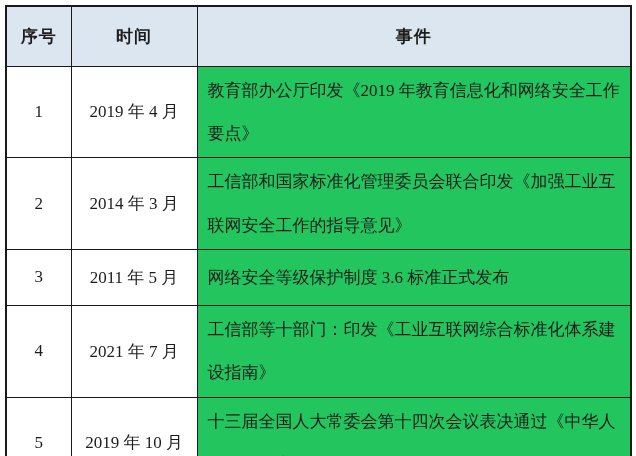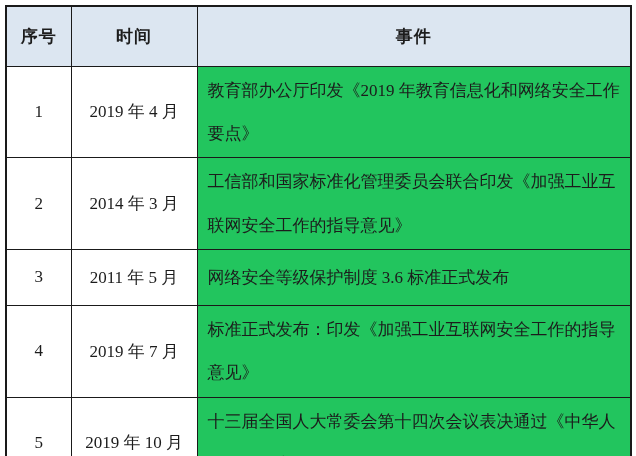--- a/index.html
+++ b/index.html
@@ -92,22 +92,22 @@
         <td class="cell-time">2014 年 3 月</td>
         <td class="cell-event">工信部和国家标准化管理委员会联合印发《加强工业互联网安全工作的指导意见》</td>
       </tr>
       <tr>
         <td class="cell-index">3</td>
         <td class="cell-time">2011 年 5 月</td>
         <td class="cell-event">网络安全等级保护制度 3.6 标准正式发布</td>
       </tr>
       <tr>
         <td class="cell-index">4</td>
-        <td class="cell-time">2019 年 7 月</td>
-        <td class="cell-event">标准正式发布：印发《加强工业互联网安全工作的指导意见》</td>
+        <td class="cell-time">2021 年 7 月</td>
+        <td class="cell-event">工信部等十部门：印发《工业互联网综合标准化体系建设指南》</td>
       </tr>
       <tr>
         <td class="cell-index">5</td>
         <td class="cell-time">2019 年 10 月</td>
         <td class="cell-event">十三届全国人大常委会第十四次会议表决通过《中华人民共和国密码法》，自 2020 年 1 月 1 日起施行</td>
       </tr>
     </tbody>
   </table>
 </div>
 

